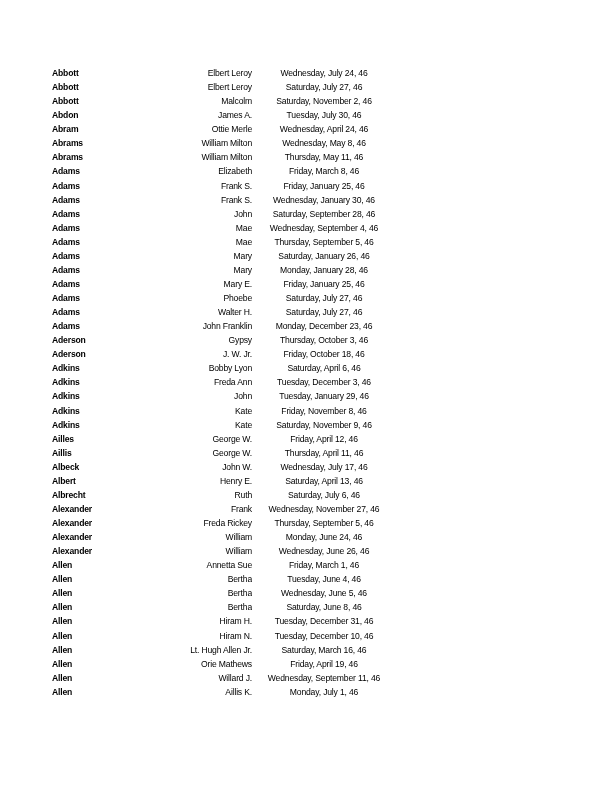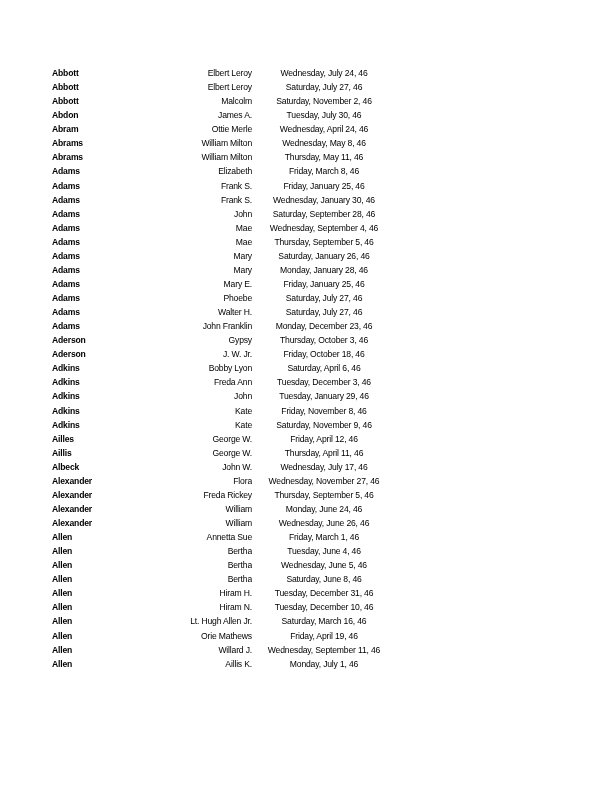--- a/index.html
+++ b/index.html
@@ -202,22 +202,32 @@
           <td class="col-surname">Aillis</td>
           <td class="col-given">George W.</td>
           <td class="col-date">Thursday, April 11, 46</td>
         </tr>
         <tr>
           <td class="col-surname">Albeck</td>
           <td class="col-given">John W.</td>
           <td class="col-date">Wednesday, July 17, 46</td>
         </tr>
         <tr>
-          <td class="col-surname">Alexander</td>
-          <td class="col-given">Flora</td>
+          <td class="col-surname">Albert</td>
+          <td class="col-given">Henry E.</td>
+          <td class="col-date">Saturday, April 13, 46</td>
+        </tr>
+        <tr>
+          <td class="col-surname">Albrecht</td>
+          <td class="col-given">Ruth</td>
+          <td class="col-date">Saturday, July 6, 46</td>
+        </tr>
+        <tr>
+          <td class="col-surname">Alexander</td>
+          <td class="col-given">Frank</td>
           <td class="col-date">Wednesday, November 27, 46</td>
         </tr>
         <tr>
           <td class="col-surname">Alexander</td>
           <td class="col-given">Freda Rickey</td>
           <td class="col-date">Thursday, September 5, 46</td>
         </tr>
         <tr>
           <td class="col-surname">Alexander</td>
           <td class="col-given">William</td>

